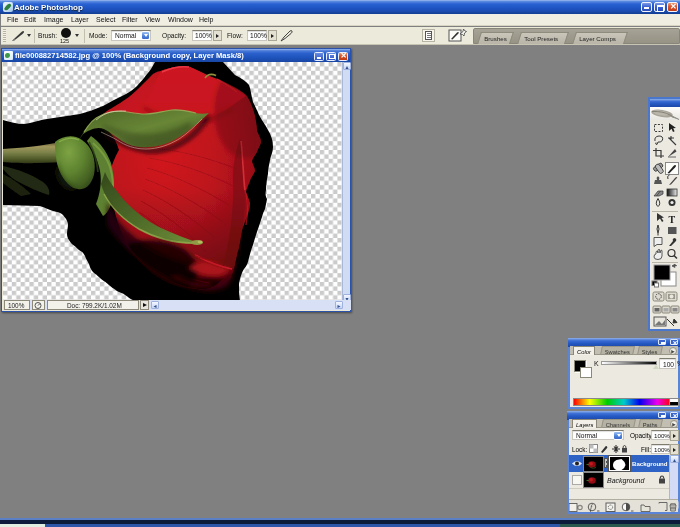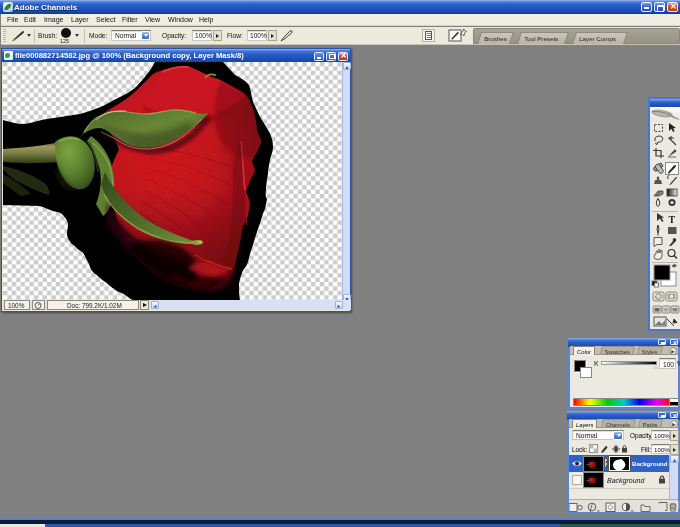--- a/index.html
+++ b/index.html
@@ -58,21 +58,21 @@
 .tab.off i{display:block;transform:skewX(12deg);font-style:normal;}
 .pmenu{position:absolute;width:8px;height:8px;border-radius:50%;background:radial-gradient(#fdfdfa,#d8d5c8);border:1px solid #9a968a;font-size:4.5px;text-align:center;line-height:8px;color:#444;}
 .wtab{position:absolute;top:3px;height:12px;background:linear-gradient(180deg,#cac7ba,#b8b5a8);border:1px solid #8e8c7d;border-bottom:none;transform:skewX(-18deg);font-size:6.2px;color:#222;}
 .wtab i{display:block;transform:skewX(18deg);font-style:normal;padding:2px 0 0 4px;white-space:nowrap;}
 </style></head>
 <body>
 <div id="scr">
 
 <div id="titlebar">
       <div id="psicon"></div>
-      <div class="txt">Adobe Channels</div>
+      <div class="txt">Adobe Photoshop</div>
   <div class="wbtn min"></div>
       <div class="wbtn max"></div>
       <div class="wbtn cls"></div>
     </div>
 <div id="menubar">
   <span style="left:6px">File</span>
       <span style="left:23px">Edit</span>
       <span style="left:43px">Image</span>
   <span style="left:70px">Layer</span>
       <span style="left:95px">Select</span>

